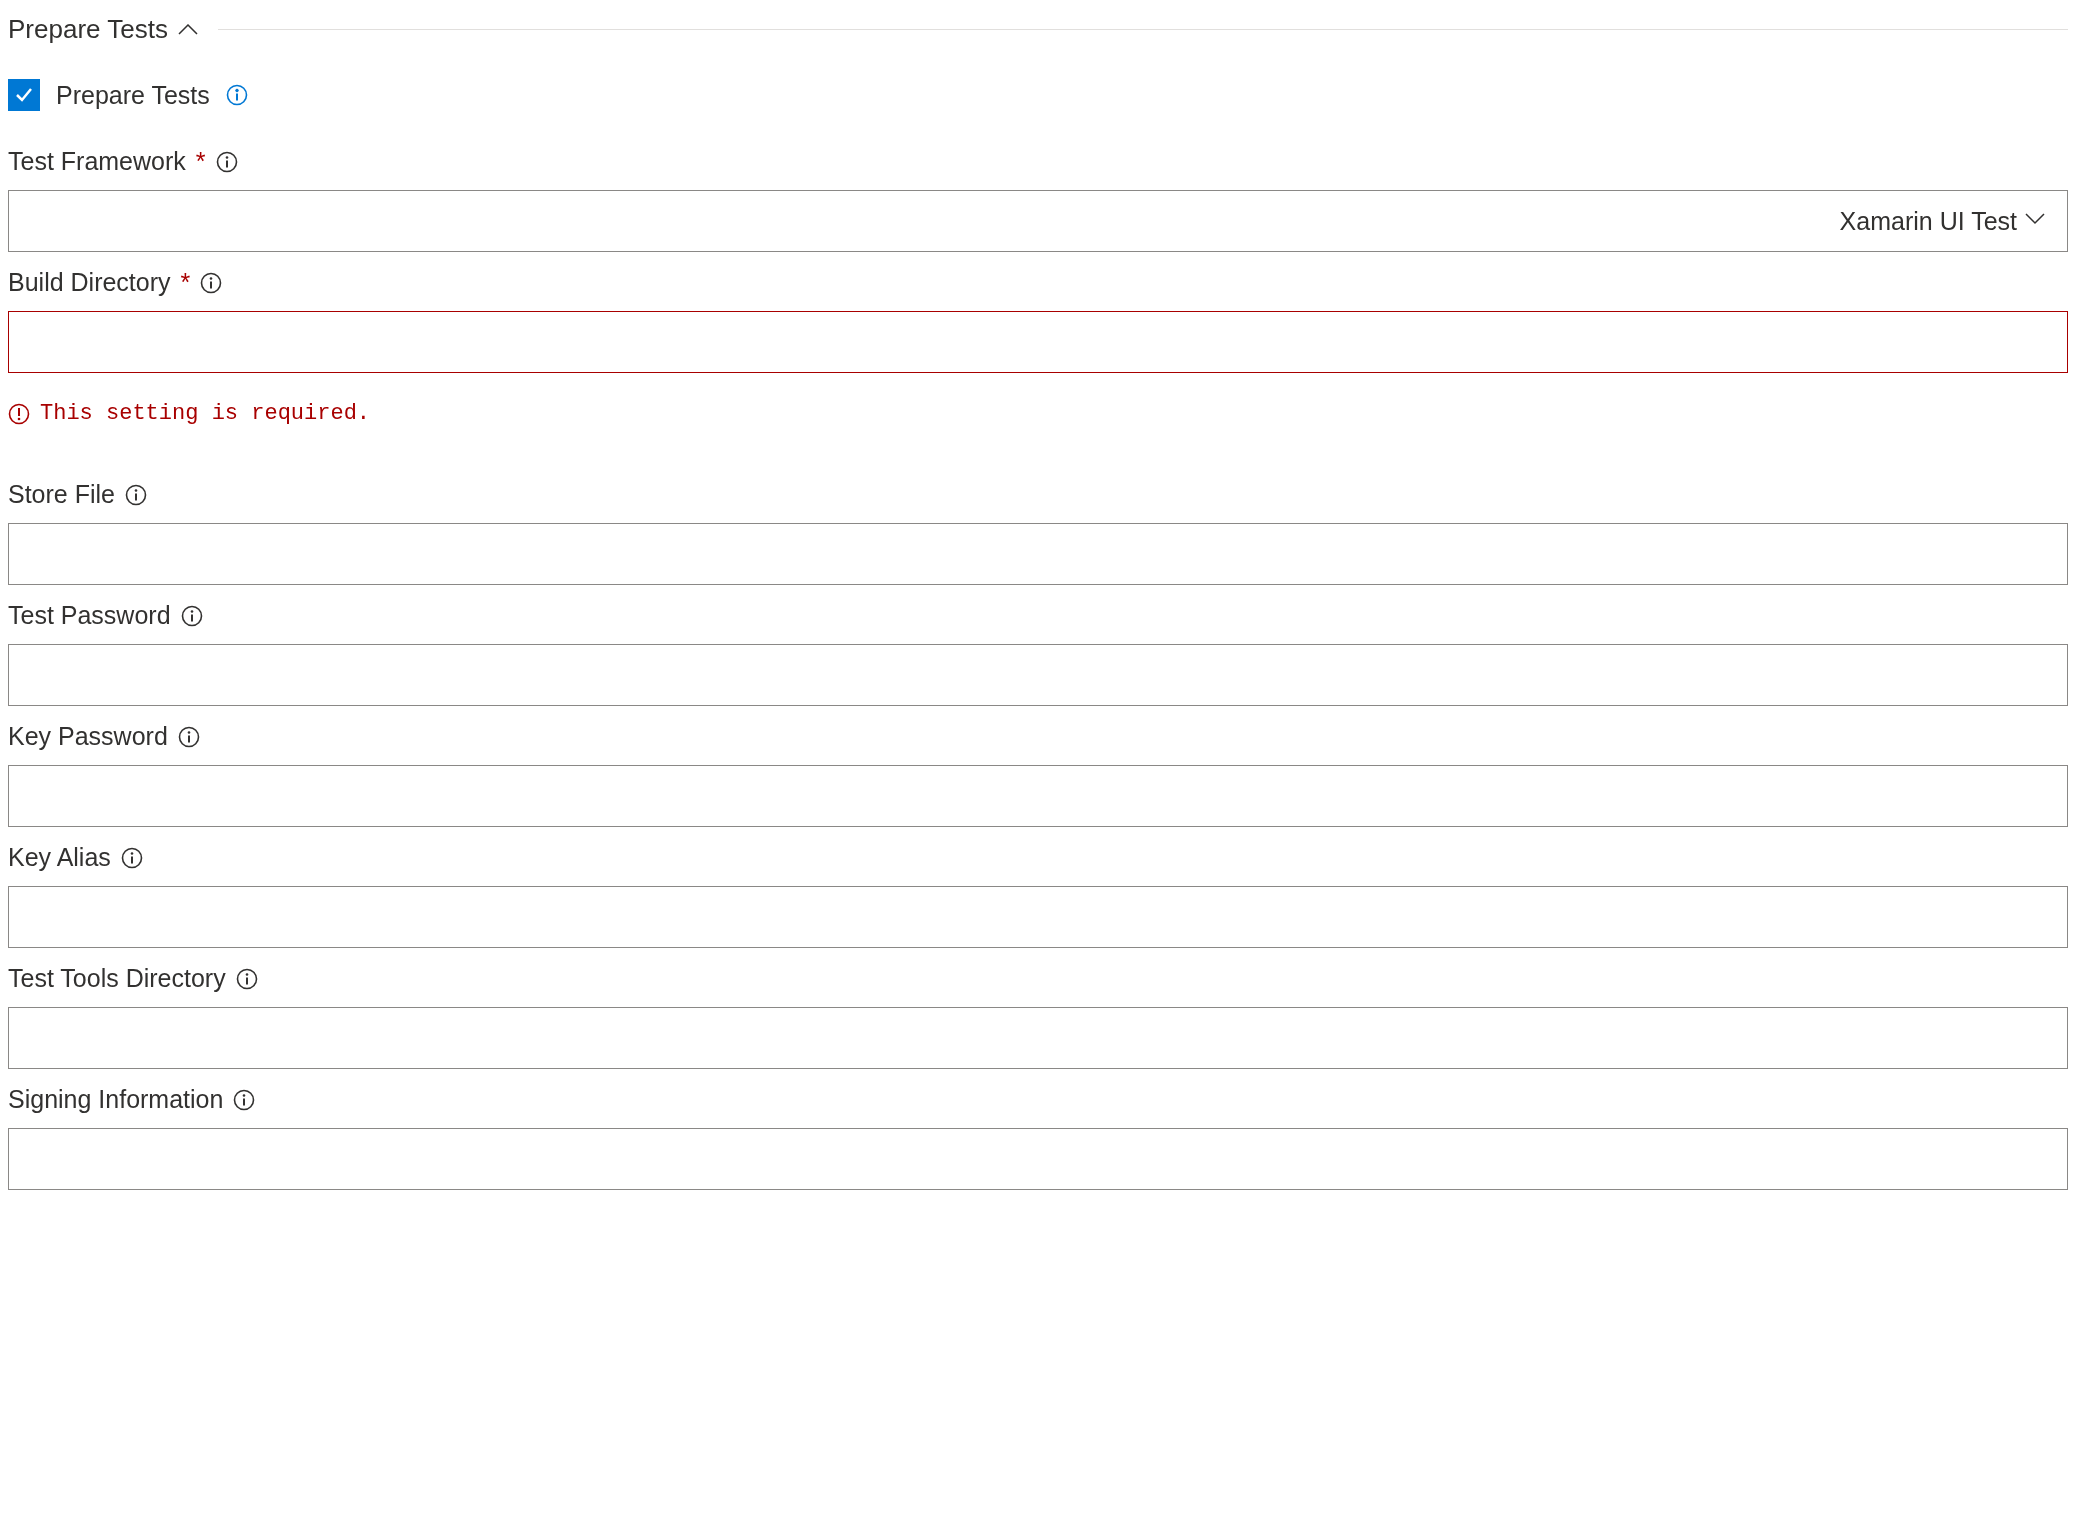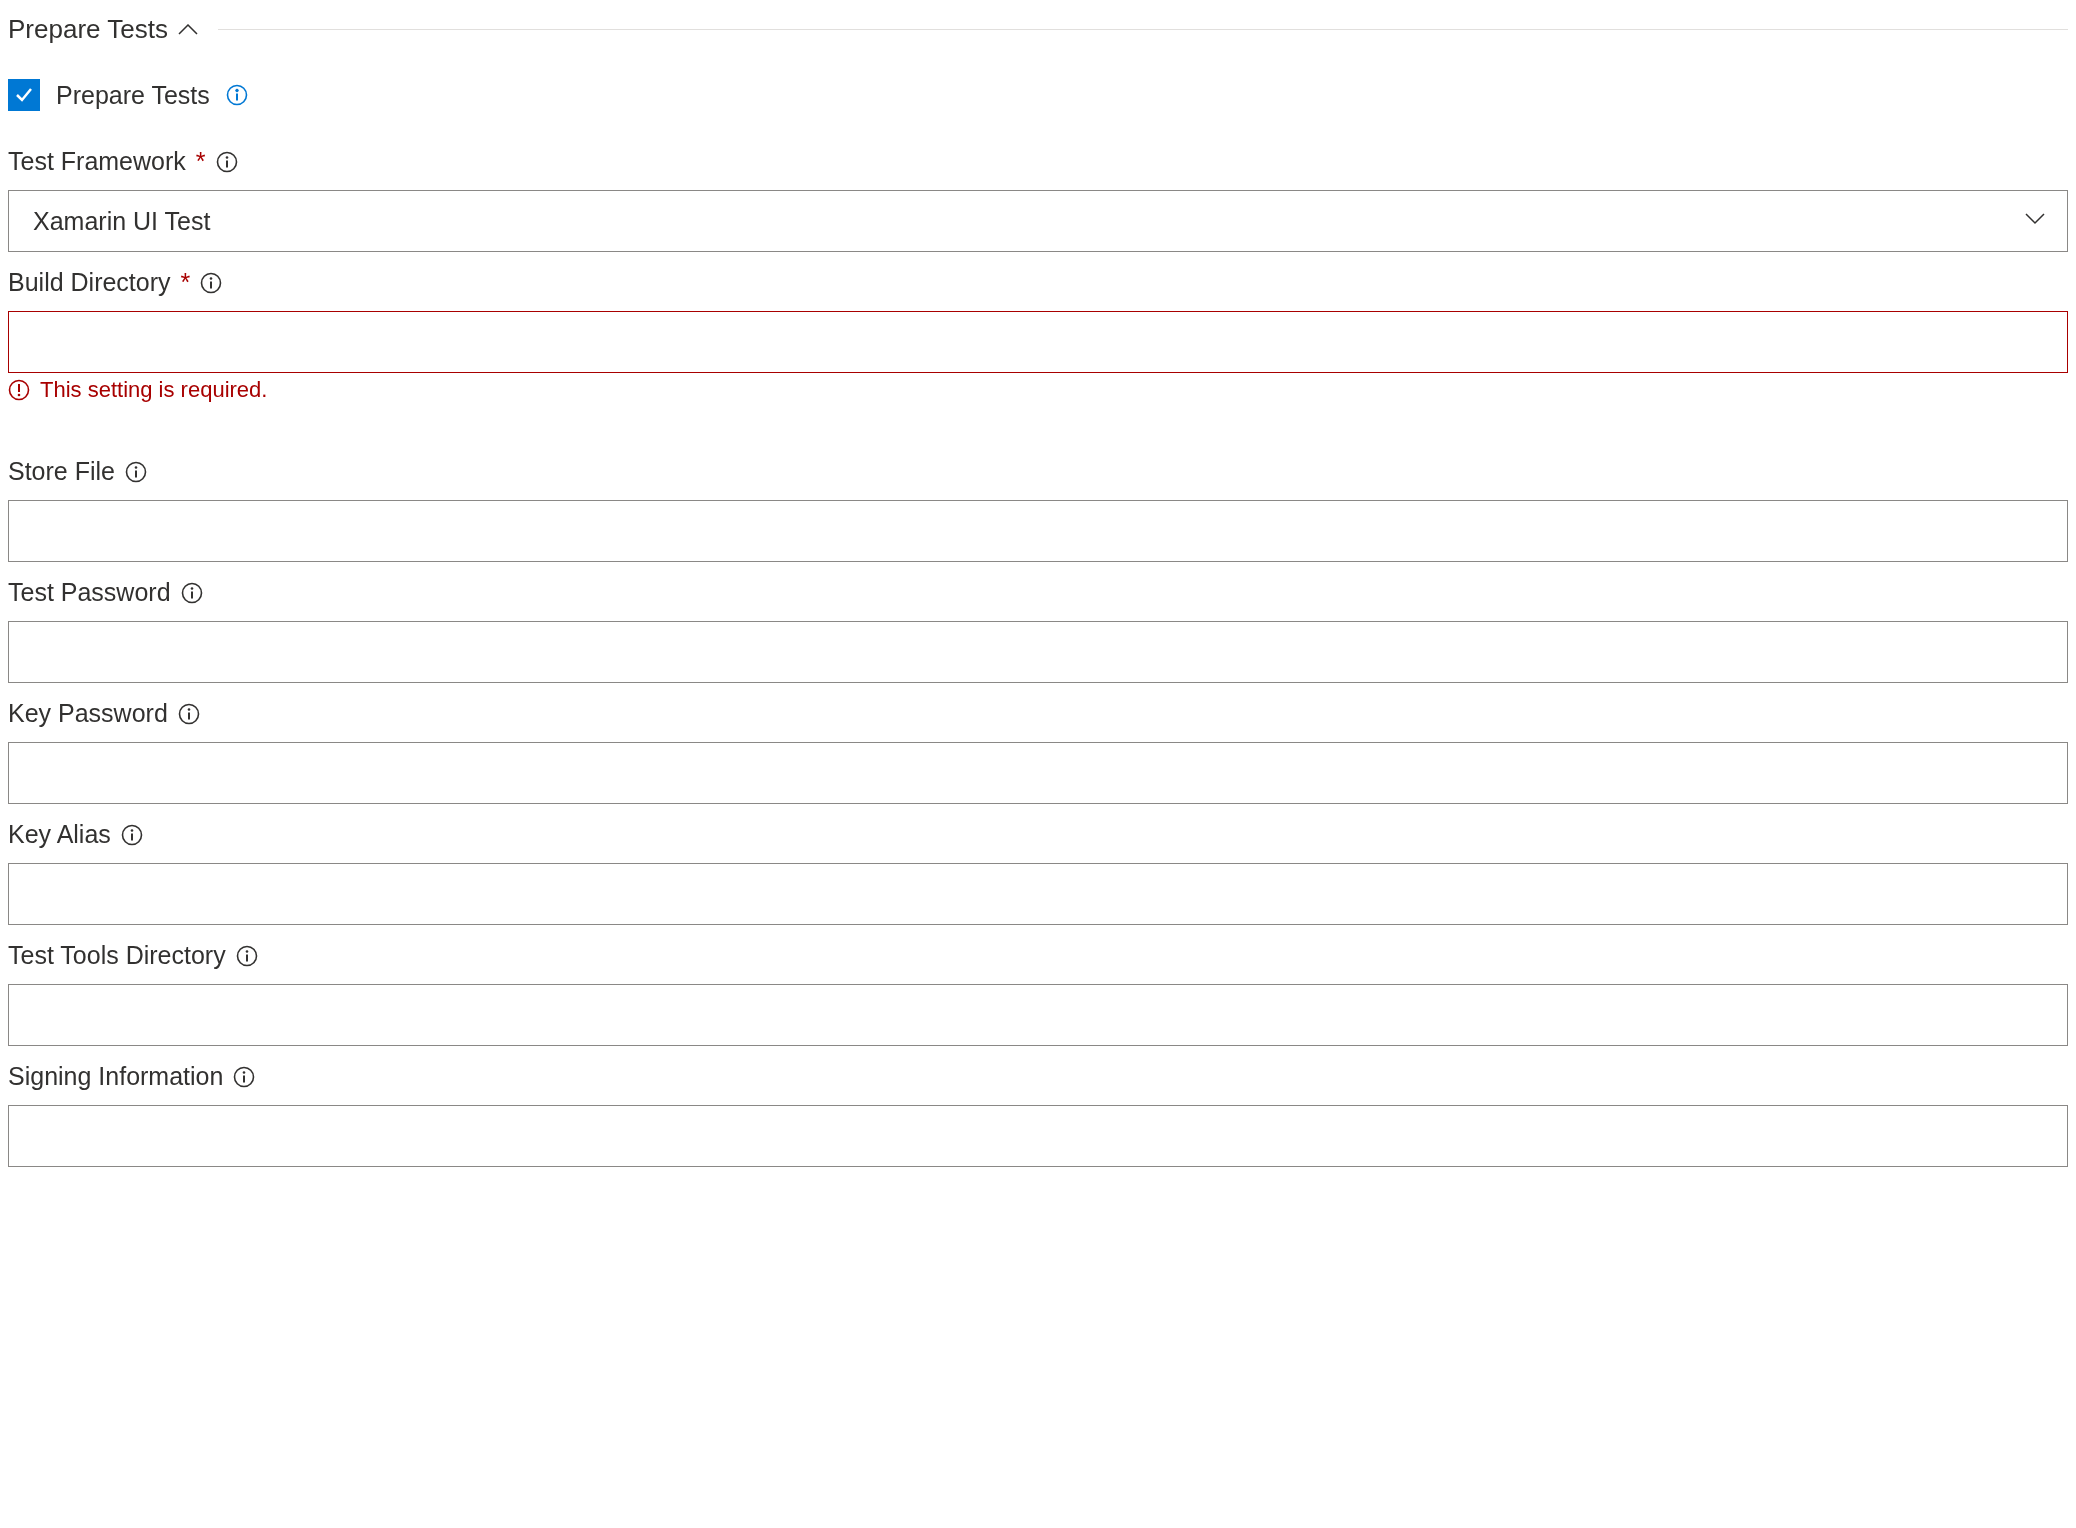--- a/index.html
+++ b/index.html
@@ -95,20 +95,21 @@
       width: 100%;
       height: 62px;
       border: 1px solid #8a8886;
       padding: 0 50px 0 24px;
       font-size: 25px;
       color: #323130;
       background: #ffffff;
       appearance: none;
       cursor: pointer;
       font-family: inherit;
+      justify-content: flex-end;
     }
     .select-chevron {
       position: absolute;
       right: 22px;
       top: 50%;
       transform: translateY(-50%);
       pointer-events: none;
     }
     .text-input {
       width: 100%;
@@ -120,21 +121,22 @@
       background: #ffffff;
       font-family: inherit;
     }
     .text-input.error {
       border: 1px solid #a80000;
     }
     .error-row {
       display: flex;
       align-items: center;
       gap: 10px;
-      margin-top: 4px;
+      margin-top: 28px;
+      font-family: Liberation Mono, monospace;
     }
     .error-icon {
       display: inline-flex;
       width: 22px;
       height: 22px;
     }
     .error-text {
       color: #a80000;
       font-size: 22px;
     }

